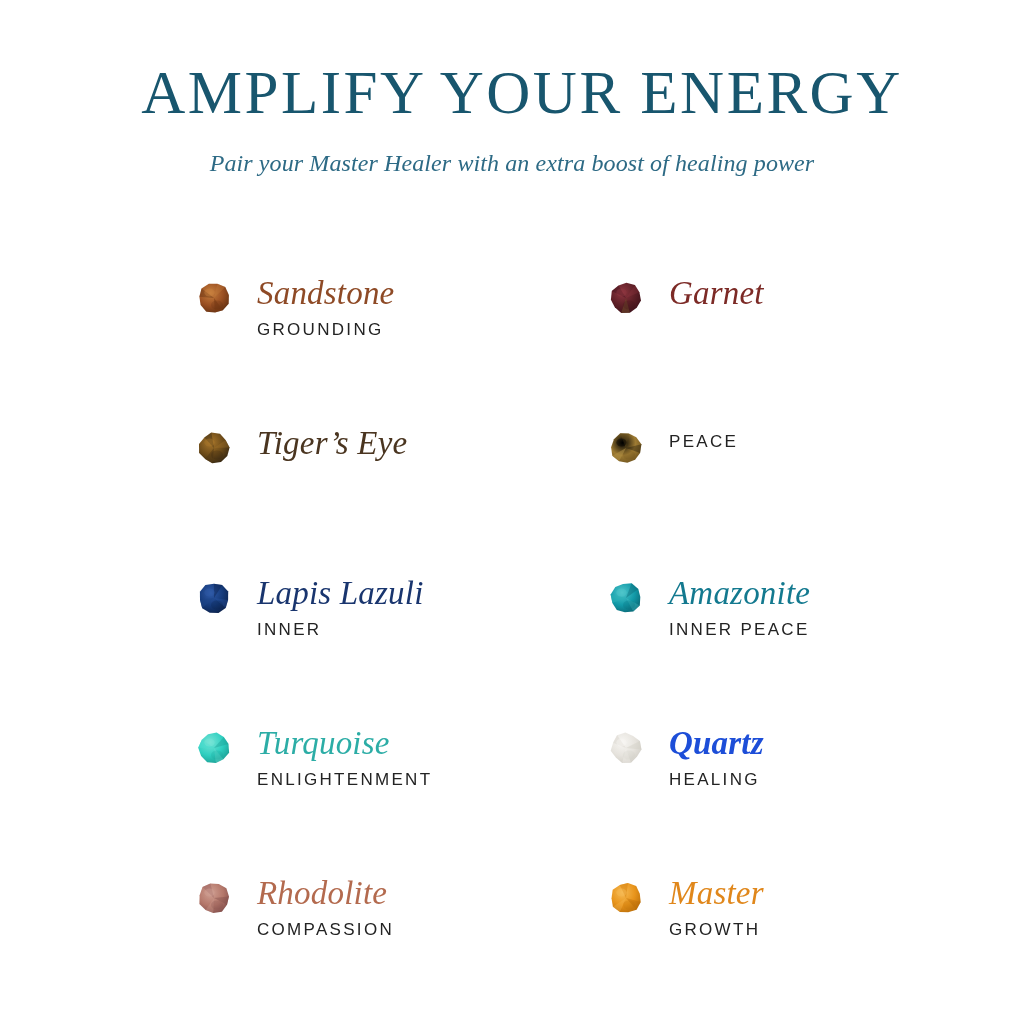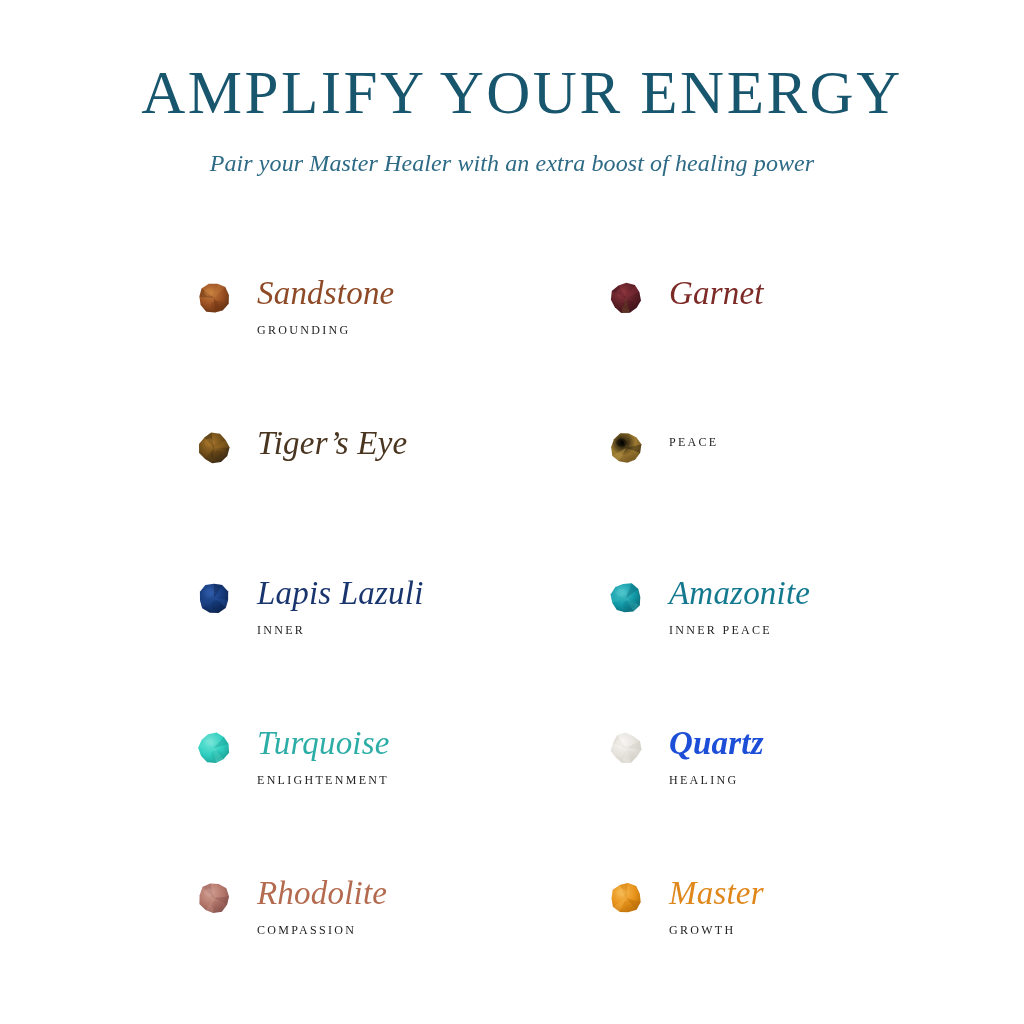--- a/index.html
+++ b/index.html
@@ -81,23 +81,23 @@
   .stone-name {
     font-family: "Liberation Serif", "DejaVu Serif", serif;
     font-style: italic;
     font-size: 33px;
     line-height: 38px;
     letter-spacing: 0.2px;
     white-space: nowrap;
   }
   .stone-attr {
     margin-top: 8px;
-    font-family: Liberation Serif, serif;
+    font-family: Liberation Sans, sans-serif;
     font-weight: 300;
-    font-size: 12px;
+    font-size: 17px;
     line-height: 20px;
     letter-spacing: 2.3px;
     color: #232323;
     white-space: nowrap;
   }
 </style>
 </head>
 <body>
 
 <div class="page">

